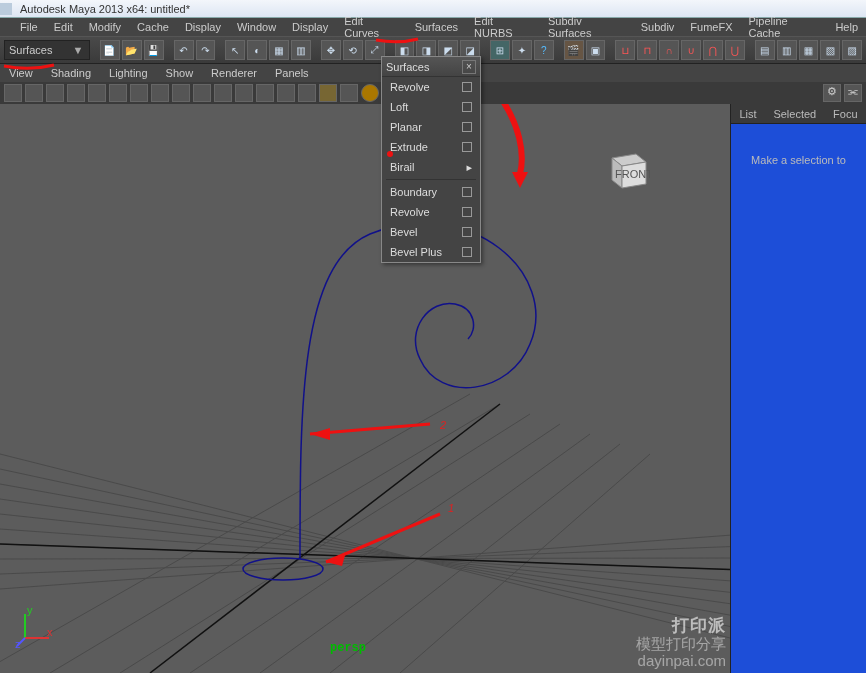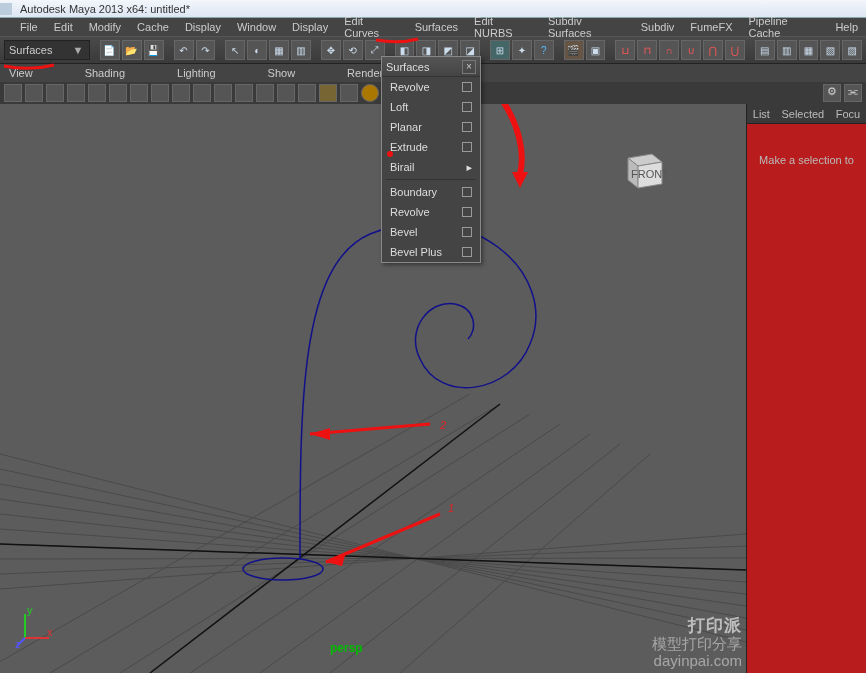--- a/index.html
+++ b/index.html
@@ -6,32 +6,32 @@
 body { width:866px; height:673px; background:#5c5c5c; overflow:hidden; position:relative; }
 .titlebar { height:18px; background:linear-gradient(#f3f6fb,#dde6f3); color:#333; display:flex; align-items:center; gap:8px; border-bottom:1px solid #8aa; }
 .titlebar .ticon { width:12px; height:12px; background:#bcd; }
 .menubar { height:18px; background:#444; display:flex; align-items:center; padding-left:12px; }
 .menubar span { color:#ccc; padding:0 8px; cursor:default; }
 .toolbar { height:28px; background:linear-gradient(#4a4a4a,#3a3a3a); border-top:1px solid #555; border-bottom:1px solid #222; display:flex; align-items:center; padding:0 4px; gap:2px; }
 .modebox { display:flex; align-items:center; background:#333; border:1px solid #222; height:20px; padding:0 4px; color:#ccc; }
 .modebox .dd { width:14px; text-align:center; color:#aaa; }
 .tbicon { width:20px; height:20px; background:#555; border:1px solid #666; display:flex; align-items:center; justify-content:center; color:#cde; font-size:10px; }
 .sep { width:6px; }
-.panelbar { height:18px; background:#444; display:flex; align-items:center;gap:34px; }
+.panelbar { height:18px; background:#444; display:flex; align-items:center; }
 .panelbar span { color:#ccc; padding:0 9px; }
 .shelf { height:22px; background:#3a3a3a; display:flex; align-items:center; padding:0 4px; gap:3px; }
 .sicon { width:18px; height:18px; background:#555; border:1px solid #666; }
 .main { position:absolute; top:104px; left:0; right:0; bottom:0; display:flex; }
 .viewport { flex:1; background:#5c5c5c; position:relative; overflow:hidden; }
-.rightpanel { width:120px; background:#b91c1c; border-left:1px solid #222; }
+.rightpanel { width:136px; background:#1d4ed8; border-left:1px solid #222; }
 .rptabs { height:20px; background:#3a3a3a; display:flex; align-items:center; color:#bbb; justify-content:space-around; border-bottom:1px solid #222; }
 .rpmsg { color:#bbb; text-align:center; padding:30px 0; }
 .grid { position:absolute; inset:0; }
 .axis-widget { position:absolute; left:15px; bottom:25px; }
-.persp-label { position:absolute; left:330px; bottom:18px; color:#0b0; font-family:Liberation Sans, sans-serif; font-weight:bold; font-size:12px; }
+.persp-label { position:absolute; left:330px; bottom:18px; color:#0b0; font-family:Liberation Mono, monospace; font-weight:bold; font-size:12px; }
 .viewcube { position:absolute; right:80px; top:40px; width:48px; height:48px; }
 .watermark { position:absolute; right:4px; bottom:4px; color:rgba(255,255,255,0.6); text-align:right; line-height:1.1; }
 .watermark .big { font-size:17px; font-weight:bold; letter-spacing:1px; }
 .watermark .small { font-size:15px; color:rgba(255,255,255,0.45); }
 
 .floatmenu { position:absolute; left:381px; top:56px; width:100px; background:#444; border:1px solid #888; box-shadow:2px 2px 4px rgba(0,0,0,0.4); z-index:50; }
 .floatmenu .fmtitle { background:linear-gradient(#555,#444); height:20px; display:flex; align-items:center; justify-content:space-between; padding:0 4px; color:#ddd; border-bottom:1px solid #333; }
 .floatmenu .fmtitle .x { width:14px; height:14px; border:1px solid #777; text-align:center; line-height:12px; color:#ccc; font-size:10px; }
 .floatmenu .item { height:20px; display:flex; align-items:center; justify-content:space-between; padding:0 8px; color:#ddd; }
 .floatmenu .opt { width:10px; height:10px; border:1px solid #999; }

